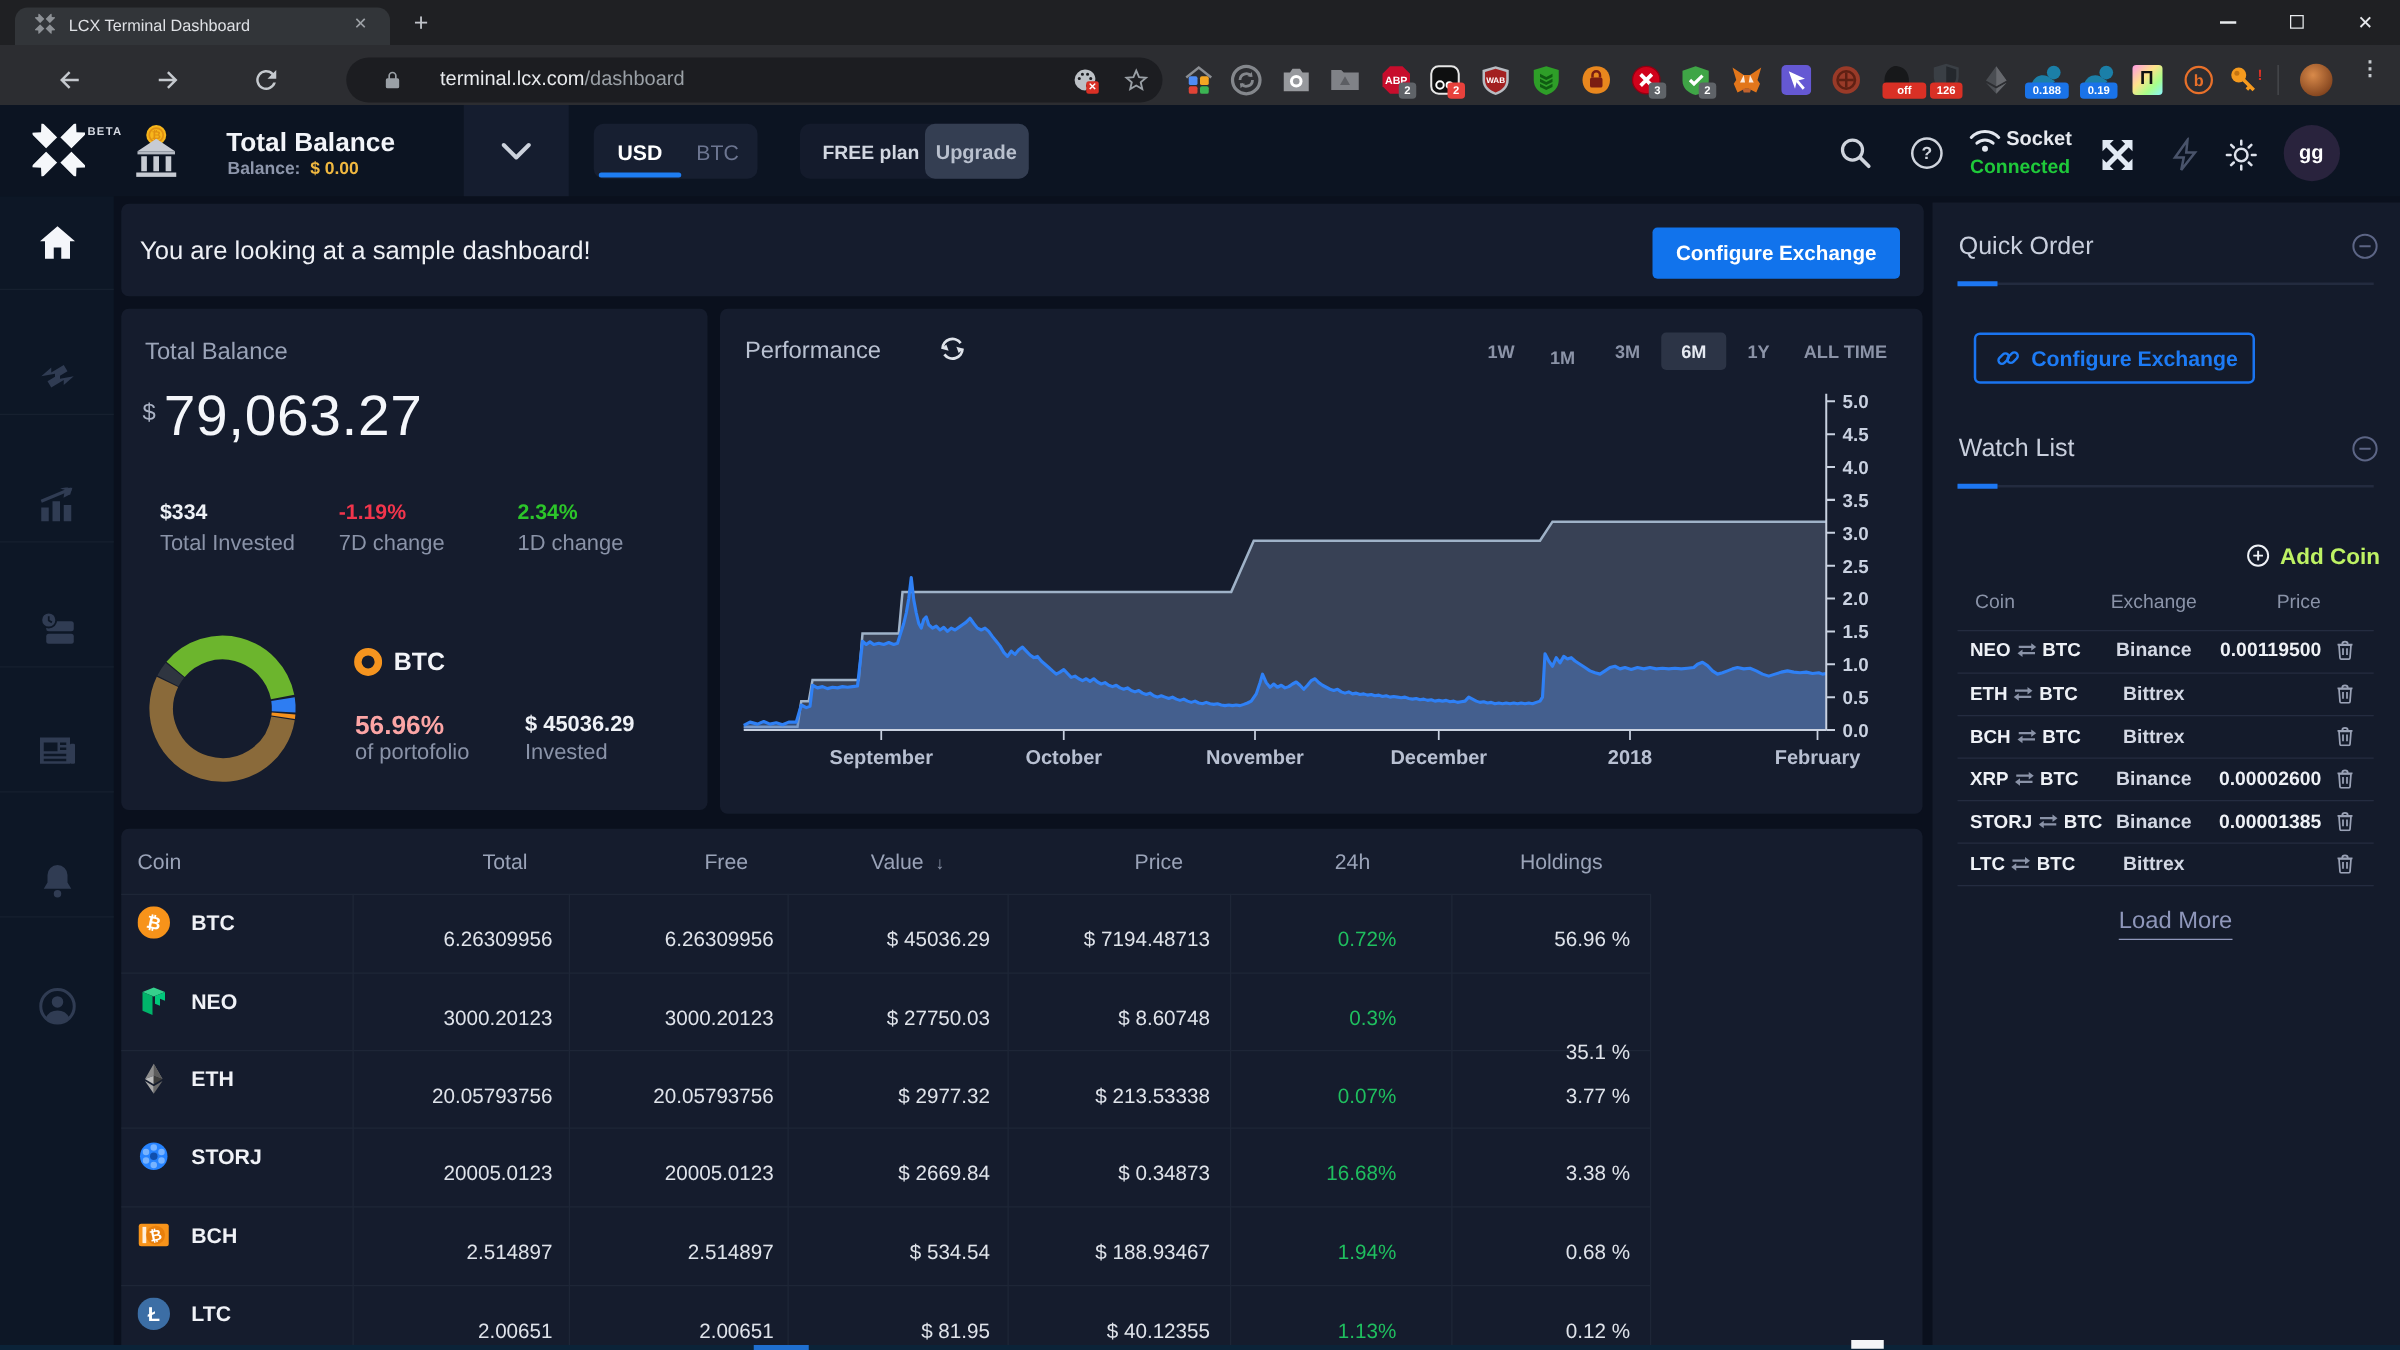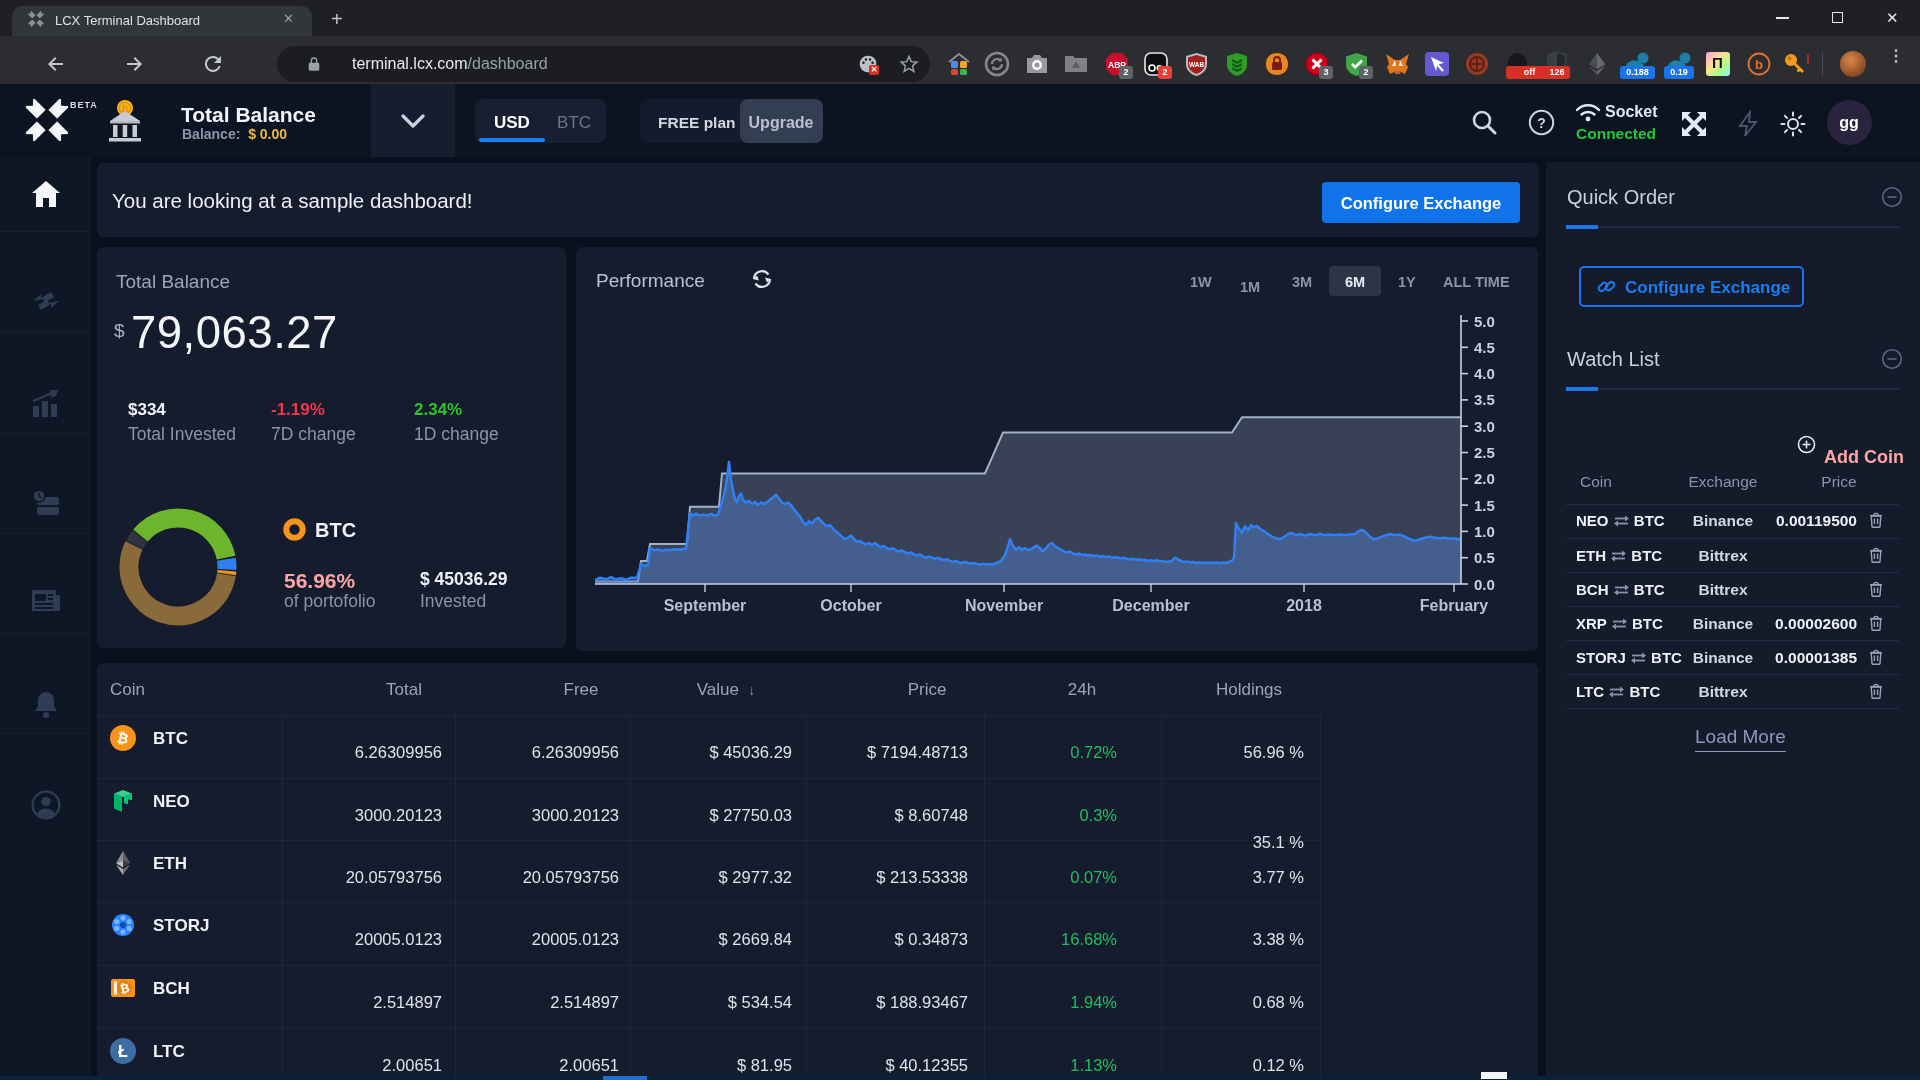--- a/index.html
+++ b/index.html
@@ -119,21 +119,21 @@
       <path d="M12.5 12.5 L18 19" stroke="#fff" stroke-width="2.2"></path>
     </svg>
 <svg class="a" style="left:1465px;top:52px" width="24" height="24" viewBox="0 0 24 24">
       <circle cx="12" cy="12" r="11" fill="#993a28"></circle>
       <circle cx="12" cy="12" r="7" fill="none" stroke="#5e2013" stroke-width="2"></circle>
       <path d="M6 12 h12 M12 6 v12" stroke="#5e2013" stroke-width="2"></path>
     </svg>
 <svg class="a" style="left:1505px;top:50px" width="24" height="20" viewBox="0 0 24 20">
       <path d="M3 18 C1 8 8 2 13 3 C20 4 23 10 22 18z" fill="#17181a"></path>
     </svg>
-<div class="a" style="left:1506px;top:66px;width:47px;height:13px;background:#d93025;border-radius:3px;color:#fff;font-size:9px;font-weight:bold;text-align:center;line-height:13px;z-index:5;">off</div>
+<div class="a" style="left:1506px;top:66px;width:35px;height:13px;background:#d93025;border-radius:3px;color:#fff;font-size:9px;font-weight:bold;text-align:center;line-height:13px;z-index:5;">off</div>
 <svg class="a" style="left:1546px;top:50px" width="22" height="24" viewBox="0 0 22 24">
       <path d="M11 1 L21 4 v7 c0 6-4 10-10 12 C5 21 1 17 1 11 V4z" fill="#3a3f45"></path>
       <path d="M11 3 L19 5.5 V11 c0 5-3.2 8.2-8 10z" fill="#24282d"></path>
     </svg>
 <div class="a" style="left:1544px;top:66px;width:26px;height:13px;background:#d93025;border-radius:3px;color:#fff;font-size:9px;font-weight:bold;text-align:center;line-height:13px;z-index:5;">126</div>
 <svg class="a" style="left:1586px;top:52px" width="22" height="24" viewBox="0 0 24 26">
       <path d="M12 1 L21 13.5 L12 18.5 L3 13.5z M12 20.5 L21 15.5 L12 25 L3 15.5z" fill="#4a4d52"></path>
       <path d="M12 1 v17.5 l9-5z M12 20.5 V25 l9-9.5z" fill="#67696e"></path>
     </svg>
 <svg class="a" style="left:1624px;top:52px" width="26" height="18" viewBox="0 0 26 18">
@@ -510,21 +510,21 @@
         <circle cx="11" cy="11" r="9.3" fill="none" stroke="#5c6585" stroke-width="1.6"></circle>
         <line x1="6.5" y1="11" x2="15.5" y2="11" stroke="#5c6585" stroke-width="1.6"></line>
       </svg></div>
 <div class="a" style="left:1566px;top:388px;width:333px;height:2px;background:#232b3f;"></div>
 <div class="a" style="left:1566px;top:387px;width:32px;height:4px;background:#1d77f2;"></div>
 <svg class="a" style="left:1797px;top:435px" width="19" height="19" viewBox="0 0 22 22">
       <circle cx="11" cy="11" r="9.3" fill="none" stroke="#eef1f6" stroke-width="1.8"></circle>
       <line x1="6.5" y1="11" x2="15.5" y2="11" stroke="#eef1f6" stroke-width="1.8"></line>
       <line x1="11" y1="6.5" x2="11" y2="15.5" stroke="#eef1f6" stroke-width="1.8"></line>
     </svg>
-<div class="a" style="left:1824px;top:435px;font-size:18px;color:#fca5a5;font-weight:700;white-space:nowrap;margin-top:12px;">Add Coin</div>
+<div class="a" style="left:1824px;top:435px;font-size:18px;color:#bef264;font-weight:700;white-space:nowrap;">Add Coin</div>
 <div class="a" style="left:1596px;top:473px;transform:translateX(-50%);font-size:15.5px;color:#8a93a8;font-weight:400;white-space:nowrap;">Coin</div>
 <div class="a" style="left:1723px;top:473px;transform:translateX(-50%);font-size:15.5px;color:#8a93a8;font-weight:400;white-space:nowrap;">Exchange</div>
 <div class="a" style="left:1839px;top:473px;transform:translateX(-50%);font-size:15.5px;color:#8a93a8;font-weight:400;white-space:nowrap;">Price</div>
 <div class="a" style="left:1566px;top:504px;width:333px;height:1px;background:#242c40;"></div>
 <div class="a" style="left:1566px;top:538px;width:333px;height:1px;background:#242c40;"></div>
 <div class="a" style="left:1566px;top:572px;width:333px;height:1px;background:#242c40;"></div>
 <div class="a" style="left:1566px;top:606px;width:333px;height:1px;background:#242c40;"></div>
 <div class="a" style="left:1566px;top:640px;width:333px;height:1px;background:#242c40;"></div>
 <div class="a" style="left:1566px;top:674px;width:333px;height:1px;background:#242c40;"></div>
 <div class="a" style="left:1566px;top:708px;width:333px;height:1px;background:#242c40;"></div>

